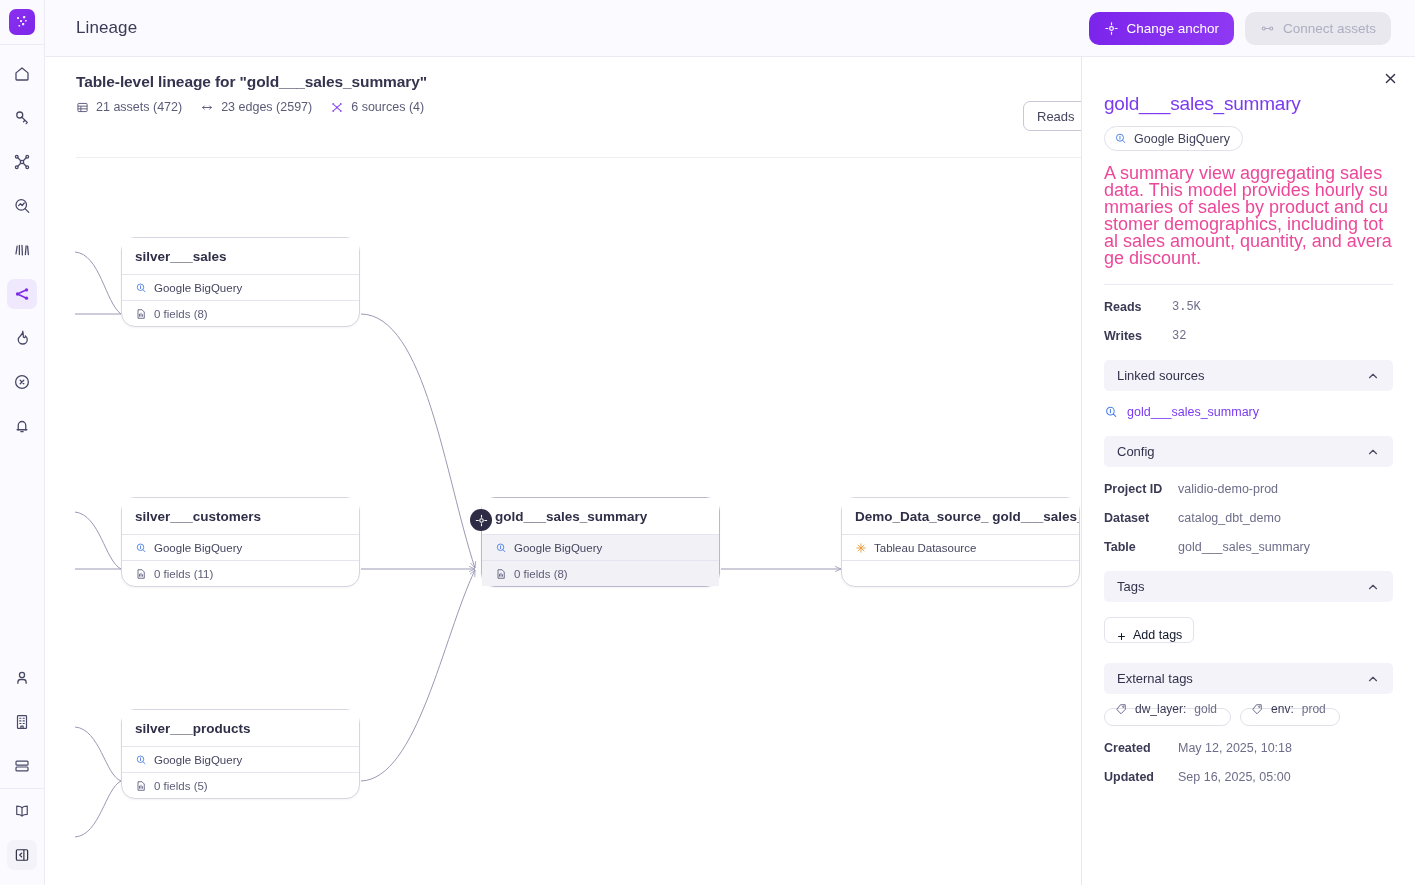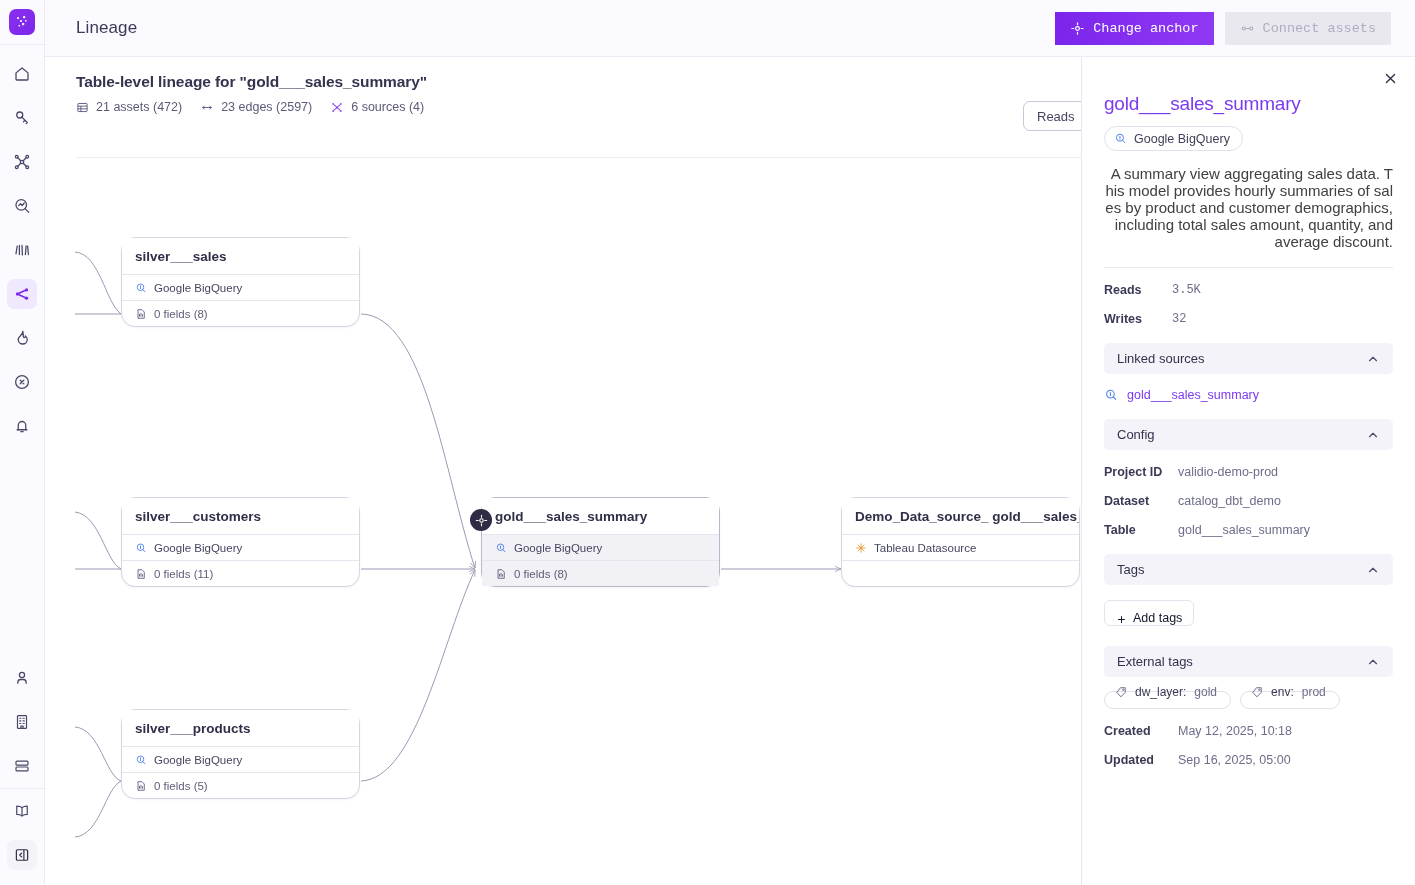--- a/index.html
+++ b/index.html
@@ -51,24 +51,24 @@
     z-index: 20;
   }
   #page-title {
     margin-left: 31px; font-size: 17px; color: #3b3b58; font-weight: 400;
     letter-spacing: .1px;
   }
   #topbar-actions {
     margin-left: auto; margin-right: 24px; display: flex; align-items: center; gap: 11px;
   }
   .tb-btn {
-    height: 33px; border-radius: 0; padding: 0 15px;
+    height: 33px; border-radius: 10px; padding: 0 15px;
     display: flex; align-items: center; gap: 8px;
     font-size: 13.5px; border: none; cursor: pointer;
-    font-family: Liberation Mono, monospace;
+    font-family: Liberation Sans, sans-serif;
   }
   #change-anchor-btn {
     background: linear-gradient(95deg,#7b25ec 0%, #9039f4 100%);
     color: #ffffff;
   }
   #connect-assets-btn {
     background: #e9e8ef; color: #adadc0; cursor: default;
   }
   .tb-btn svg { display: block; }
 
@@ -157,23 +157,22 @@
     font-size: 19px; color: #7b3bef; font-weight: 400; letter-spacing: -.2px;
     white-space: nowrap;
   }
   #panel-source-pill {
     margin-top: 11px; display: inline-flex; align-items: center; gap: 7px;
     height: 25px; padding: 0 12px 0 9px;
     border: 1px solid #e2e0ea; border-radius: 13px;
     font-size: 12.5px; color: #3f3f59; background: #ffffff;
   }
   #panel-desc {
-    margin-top: 14px; font-size: 15px; line-height: 17px; color: #404040;
+    margin-top: 14px; font-size: 18px; line-height: 17px; color: #ec4899;
     word-break: break-all;
-    text-align: right;
   }
   .panel-rule { height: 1px; background: #ebe9f1; margin: 17px 0 0 0; }
   .kv {
     display: flex; align-items: center; margin-top: 15px; font-size: 12.5px;
   }
   .kv .k { width: 68px; color: #3a3a55; font-weight: 700; flex: none; }
   .kv .v { color: #6d6d8a; font-family: "Liberation Mono", monospace; font-size: 12px; }
   .kv.cfg .k { width: 74px; font-weight: 700; }
   .kv.cfg .v { font-family: "Liberation Sans", sans-serif; font-size: 12.5px; }
   .section-head {

